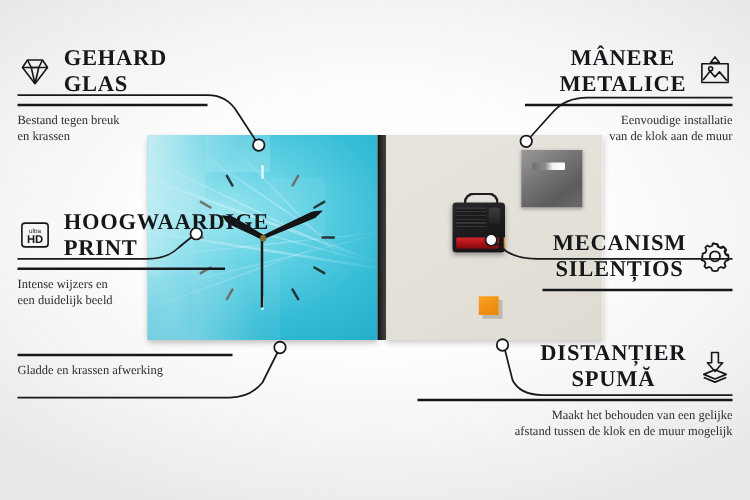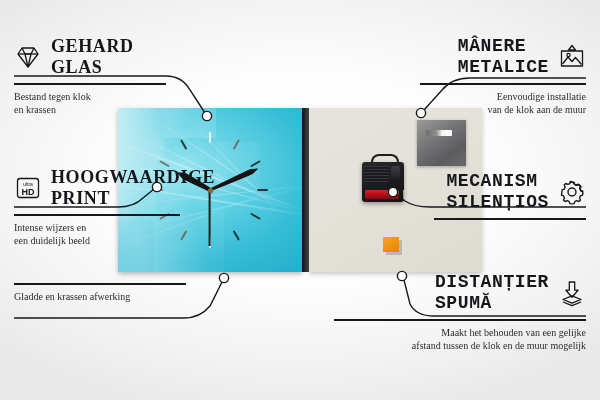--- a/index.html
+++ b/index.html
@@ -137,21 +137,21 @@
   }
   .c-icon{width:28px;height:28px;flex:0 0 28px;display:block;}
   .c-rule{height:1.5px;background:#15171a;margin:5px 0 5px;}
   .c-sub{
     font-size:10px;color:#2a2c30;line-height:1.35;white-space:pre-line;
   }
   .left .c-head{justify-content:flex-start;}
   .left .c-title{text-align:left;}
   .left .c-sub{text-align:left;}
   .right .c-head{justify-content:flex-end;}
-  .right .c-title{text-align:left;font-family:Liberation Mono, monospace;}
+  .right .c-title{text-align:center;}
   .right .c-sub{text-align:right;}
   
   #connectors{position:absolute;inset:0;width:600px;height:400px;pointer-events:none;}
   #connectors path{fill:none;stroke:#17191c;stroke-width:1.4;}
   #connectors circle{fill:#ffffff;stroke:#17191c;stroke-width:1.4;}
 </style>
 </head>
 <body>
 
 <div id="stage">
@@ -266,21 +266,21 @@
               <path d="M8 5 L11 11 L14 24"></path>
               <path d="M20 5 L17 11 L14 24"></path>
             <path d="M11 11 H17"></path>
           </g>
         </svg>
       </span>
       <span class="c-title">GEHARD
 GLAS</span>
     </div>
     <div class="c-rule"></div>
-    <div class="c-sub">Bestand tegen klok
+    <div class="c-sub">Bestand tegen breuk
 en krassen</div>
   </div>
 
   <div class="callout left" style="left:14px;top:167px;width:166px;">
     <div class="c-head">
       <span class="c-icon">
         <svg viewBox="0 0 28 28" width="28" height="28">
           <rect x="3.5" y="4.5" width="21" height="19" rx="2.5" fill="none" stroke="#15171a" stroke-width="1.3"></rect>
           <text x="14" y="12.3" font-family="Liberation Sans, sans-serif" font-size="5" text-anchor="middle" fill="#15171a">ultra</text>
           <text x="14" y="20.6" font-family="Liberation Sans, sans-serif" font-size="9" font-weight="bold" text-anchor="middle" fill="#15171a">HD</text>
@@ -312,21 +312,21 @@
             <circle cx="10.5" cy="12" r="1.6"></circle>
           </g>
         </svg>
       </span>
     </div>
     <div class="c-rule"></div>
     <div class="c-sub">Eenvoudige installatie
 van de klok aan de muur</div>
   </div>
 
-  <div class="callout right" style="right:14px;top:171px;width:152px;">
+  <div class="callout right" style="right:14px;top:184px;width:152px;">
     <div class="c-head">
       <span class="c-title">MECANISM
 SILENȚIOS</span>
       <span class="c-icon">
         <svg viewBox="0 0 28 28" width="28" height="28">
           <g fill="none" stroke="#15171a" stroke-width="1.4" stroke-linejoin="round">
             <path d="M11.6 3.3h4.8l.7 2.6 2.4 1 2.4-1.2 3.4 3.4-1.2 2.4 1 2.4 2.6.7v0" transform="scale(0.86) translate(1.6,1.4)"></path>
             <path d="M14 4.2 l2.1.25 .85 2.2 1.95.82 2.1-.95 1.5 1.5-.95 2.1 .82 1.95 2.2.85 .25 2.1-.25 2.1-2.2.85-.82 1.95 .95 2.1-1.5 1.5-2.1-.95-1.95.82-.85 2.2-2.1.25-2.1-.25-.85-2.2-1.95-.82-2.1.95-1.5-1.5 .95-2.1-.82-1.95-2.2-.85L3.9 14l.25-2.1 2.2-.85 .82-1.95-.95-2.1 1.5-1.5 2.1 .95 1.95-.82 .85-2.2z"></path>
             <circle cx="14" cy="14" r="4"></circle>
           </g>

